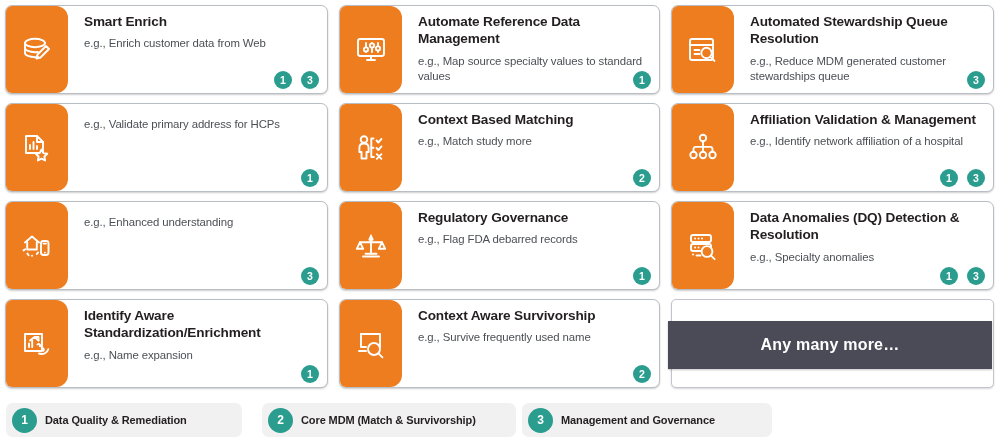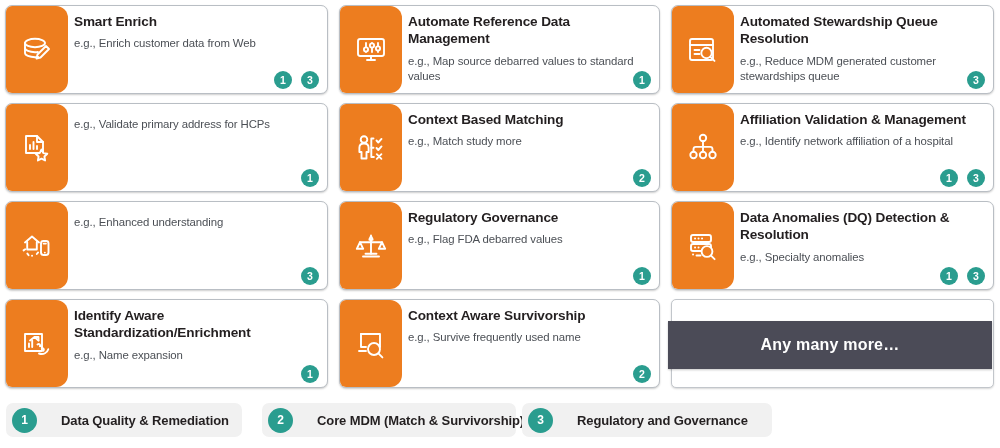--- a/index.html
+++ b/index.html
@@ -54,21 +54,21 @@
     border-bottom-right-radius: 12px;
     display: flex;
     align-items: center;
     justify-content: center;
   }
   .icon-tile svg { display: block; }
 
   .card-body {
     flex: 1 1 auto;
     position: relative;
-    padding: 7px 8px 4px 6px;
+    padding: 7px 8px 4px 16px;
     min-width: 0;
   }
   .card-title {
     font-size: 13.6px;
     font-weight: bold;
     color: #231f20;
     line-height: 1.28;
     letter-spacing: -0.15px;
   }
   .card-sub {
@@ -157,22 +157,22 @@
     background: #2a9d8f;
     color: #ffffff;
     font-size: 12px;
     font-weight: bold;
     display: flex;
     align-items: center;
     justify-content: center;
     flex: 0 0 25px;
   }
   .legend-label {
-    margin-left: 24px;
-    font-size: 13px;
+    margin-left: 8px;
+    font-size: 11px;
     font-weight: bold;
     color: #231f20;
     letter-spacing: -0.1px;
     white-space: nowrap;
   }
 </style>
 </head>
 <body>
 
 <div id="root">
@@ -207,21 +207,21 @@
             <rect x="5" y="7" width="26" height="17" rx="2.2"></rect>
             <path d="M13 11v9M19 11v9M25 11v9"></path>
             <circle cx="13" cy="17.5" r="2.1" fill="#ED7D1F"></circle>
             <circle cx="19" cy="13.5" r="2.1" fill="#ED7D1F"></circle>
             <circle cx="25" cy="16.5" r="2.1" fill="#ED7D1F"></circle>
             <path d="M14 28h8M18 24v4"></path>
           </svg>
         </div>
         <div class="card-body">
           <div class="card-title">Automate Reference Data Management</div>
-          <div class="card-sub">e.g., Map source debarred values to standard values</div>
+          <div class="card-sub">e.g., Map source specialty values to standard values</div>
           <div class="badges">
             <span class="badge">1</span>
           </div>
         </div>
       </div>
     </div>
 
     <div class="cell">
       <div class="card">
         <div class="icon-tile">
@@ -337,21 +337,21 @@
             <path d="M18 11.7v14"></path>
             <path d="M7 14.2h22"></path>
             <path d="M7 14.2l-3.2 6.6h6.4z"></path>
             <path d="M29 14.2l-3.2 6.6h6.4z"></path>
             <path d="M12.5 25.7h11"></path>
             <path d="M10 28.5h16"></path>
           </svg>
         </div>
         <div class="card-body">
           <div class="card-title">Regulatory Governance</div>
-          <div class="card-sub">e.g., Flag FDA debarred values</div>
+          <div class="card-sub">e.g., Flag FDA debarred records</div>
           <div class="badges">
             <span class="badge">1</span>
           </div>
         </div>
       </div>
     </div>
 
     <div class="cell">
       <div class="card">
         <div class="icon-tile">
@@ -432,17 +432,17 @@
     <div class="legend-pill p1">
       <span class="legend-badge">1</span>
       <span class="legend-label">Data Quality &amp; Remediation</span>
     </div>
     <div class="legend-pill p2">
       <span class="legend-badge">2</span>
       <span class="legend-label">Core MDM (Match &amp; Survivorship)</span>
     </div>
     <div class="legend-pill p3">
       <span class="legend-badge">3</span>
-      <span class="legend-label">Regulatory and Governance</span>
+      <span class="legend-label">Management and Governance</span>
     </div>
   </div>
 
 </div>
 
 </body></html>

